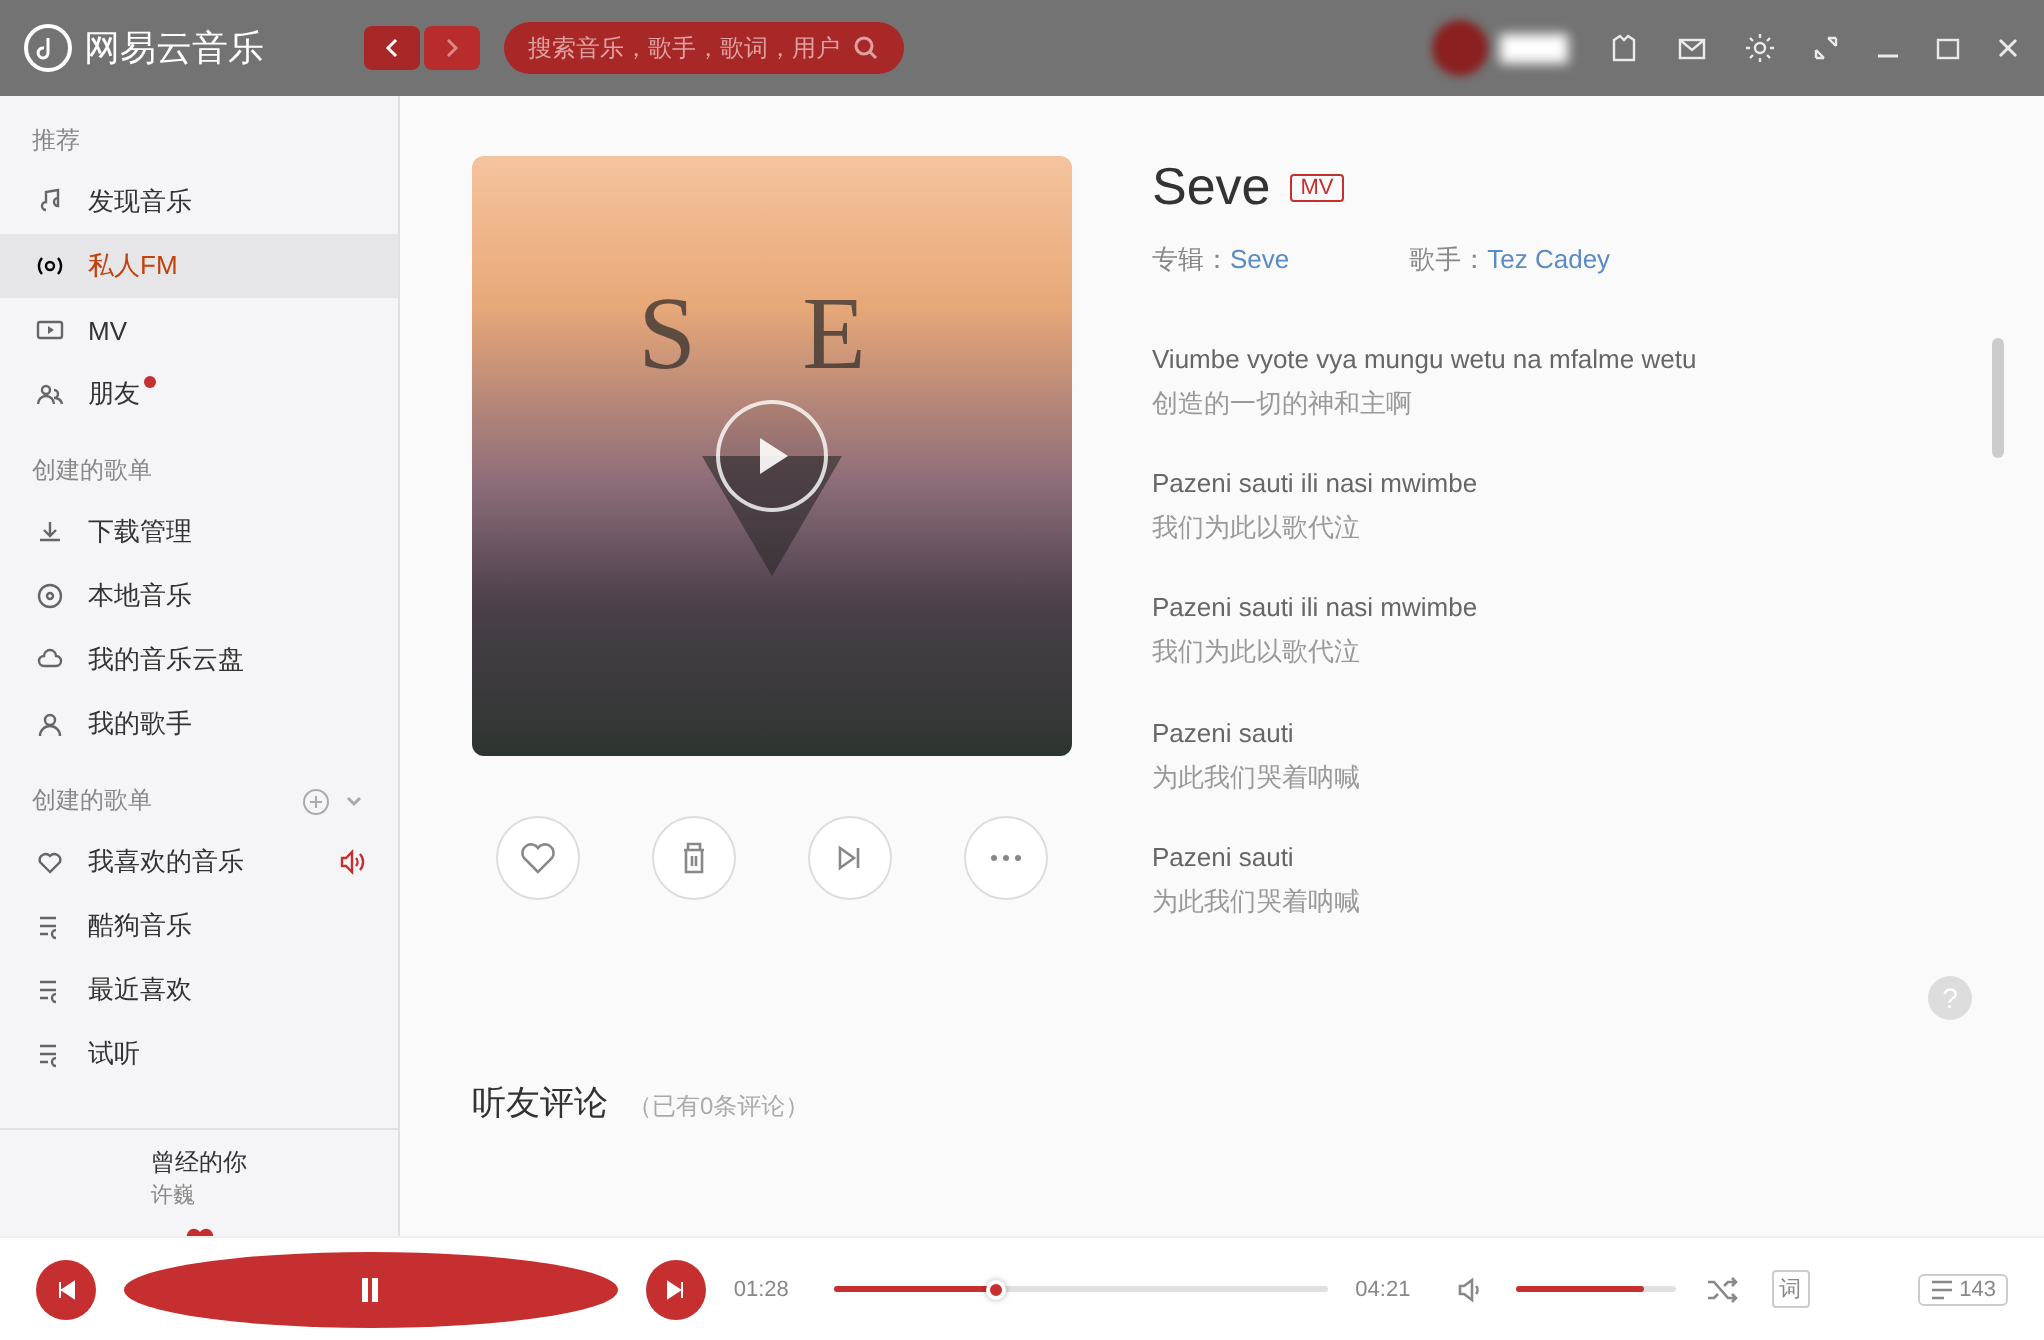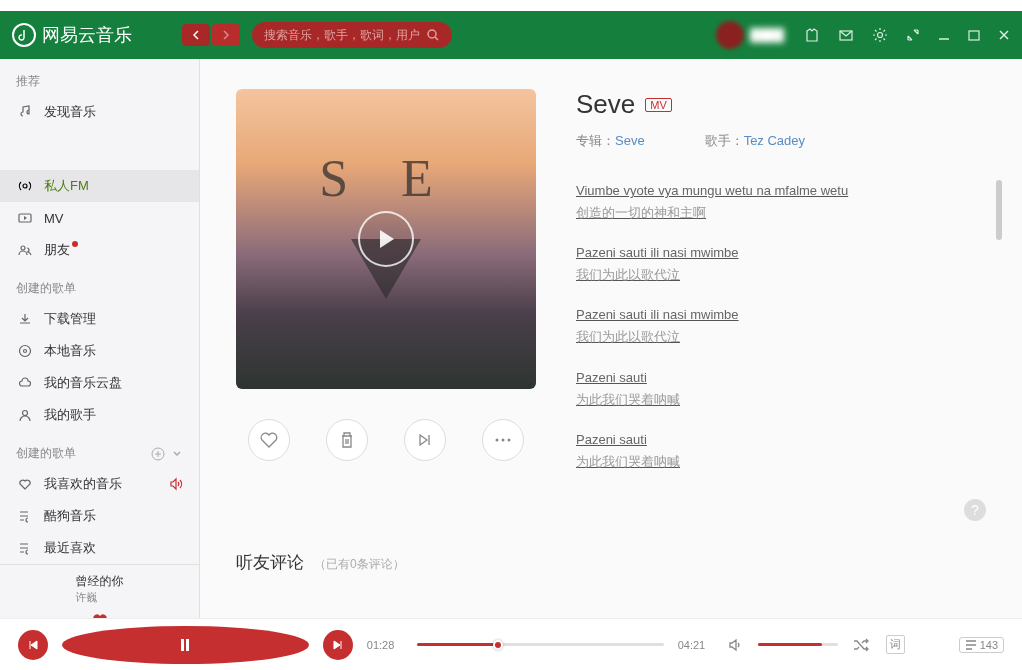--- a/index.html
+++ b/index.html
@@ -1,19 +1,19 @@
 <!DOCTYPE html>
 <html><head>
 <meta charset="utf-8">
 <style>
 * { margin: 0; padding: 0; box-sizing: border-box; font-family: "Microsoft YaHei", sans-serif; }
 body { width: 1022px; height: 670px; background: #fff; overflow: hidden; display: flex; flex-direction: column; }
 
 
-.header { height: 48px; background: #15803d; display: flex; align-items: center; padding: 0 12px; color: #fff; flex-shrink: 0; margin-top: 11px; }
+.header { height: 48px; background: #737373; display: flex; align-items: center; padding: 0 12px; color: #fff; flex-shrink: 0; }
 .logo-area { display: flex; align-items: center; gap: 6px; margin-right: 50px; }
 .logo-icon { width: 24px; height: 24px; border: 2px solid #fff; border-radius: 50%; display: flex; align-items: center; justify-content: center; }
 .logo-text { font-size: 18px; font-weight: 500; }
 .nav-btns { display: flex; gap: 0; margin-right: 12px; }
 .nav-btn { width: 28px; height: 22px; background: #a82828; border-radius: 4px; display: flex; align-items: center; justify-content: center; cursor: pointer; }
 .nav-btn + .nav-btn { margin-left: 2px; background: #b82c2c; }
 .search-box { width: 200px; height: 26px; background: #a82828; border-radius: 13px; display: flex; align-items: center; padding: 0 12px; }
 .search-box input { flex: 1; background: transparent; border: none; outline: none; color: #fff; font-size: 12px; }
 .search-box input::placeholder { color: #e0a0a0; }
 .header-spacer { flex: 1; }
@@ -24,21 +24,21 @@
 .username { font-size: 12px; filter: blur(3px); }
 
 
 .body { flex: 1; display: flex; overflow: hidden; }
 
 
 .sidebar { width: 200px; background: #f5f5f7; border-right: 1px solid #e0e0e0; display: flex; flex-direction: column; }
 .side-scroll { flex: 1; overflow-y: auto; }
 .side-section-title { padding: 14px 16px 6px; font-size: 12px; color: #888; display: flex; align-items: center; justify-content: space-between; }
 .side-item { height: 32px; display: flex; align-items: center; padding: 0 16px; font-size: 13px; color: #333; cursor: pointer; gap: 10px; position: relative; }
-.side-item.active { background: #e6e6e8; color: #4d7c0f; margin-top: 42px; }
+.side-item.active { background: #e6e6e8; color: #c2410c; }
 .side-item .icon-slot { width: 18px; display: flex; justify-content: center; color: #666; }
 .side-item.active .icon-slot { color: #000; }
 .side-item .dot { width: 6px; height: 6px; background: #c62f2f; border-radius: 50%; position: absolute; top: 7px; left: 72px; }
 .side-item .vol-icon { margin-left: auto; color: #c62f2f; }
 .side-add { display: flex; gap: 6px; color: #aaa; }
 
 
 .now-card { height: 54px; border-top: 1px solid #e0e0e0; display: flex; align-items: center; padding: 0 10px; gap: 8px; flex-direction: column; }
 .now-art { width: 38px; height: 38px; background: linear-gradient(135deg,#444,#888); border-radius: 2px; }
 .now-info { flex: 1; display: flex; flex-direction: column; font-size: 12px; }
@@ -57,21 +57,21 @@
 .play-overlay { width: 56px; height: 56px; border: 2px solid rgba(255,255,255,0.8); border-radius: 50%; display: flex; align-items: center; justify-content: center; z-index: 2; cursor: pointer; background: rgba(0,0,0,0.05); }
 .action-row { display: flex; gap: 36px; margin-top: 30px; }
 .action-btn { width: 42px; height: 42px; border: 1px solid #ddd; border-radius: 50%; background: #fff; display: flex; align-items: center; justify-content: center; cursor: pointer; color: #888; }
 
 .song-side { flex: 1; padding-top: 0; }
 .song-title-row { display: flex; align-items: center; gap: 10px; margin-bottom: 12px; }
 .song-title { font-size: 26px; font-weight: 300; color: #333; }
 .mv-badge { border: 1px solid #c62f2f; color: #c62f2f; font-size: 11px; padding: 0 4px; border-radius: 2px; }
 .meta-row { display: flex; gap: 60px; font-size: 13px; color: #888; margin-bottom: 30px; }
 .meta-row a { color: #5a8bc4; text-decoration: none; cursor: pointer; }
-.lyrics { font-size: 13px; color: #555; line-height: 1.7; position: relative; text-decoration: underline; }
+.lyrics { font-size: 13px; color: #555; line-height: 1.7; position: relative; }
 .lyric-block { margin-bottom: 18px; }
 .lyric-line { color: #666; }
 .lyric-trans { color: #999; }
 .lyric-scrollbar { position: absolute; right: -16px; top: 0; width: 6px; height: 60px; background: #ccc; border-radius: 3px; }
 
 .help-btn { position: absolute; right: 36px; top: 440px; width: 22px; height: 22px; border-radius: 50%; background: #ddd; color: #fff; display: flex; align-items: center; justify-content: center; font-size: 14px; cursor: pointer; }
 
 .comments-header { margin-top: 60px; display: flex; align-items: baseline; gap: 10px; }
 .comments-title { font-size: 17px; color: #333; }
 .comments-count { font-size: 12px; color: #aaa; }

